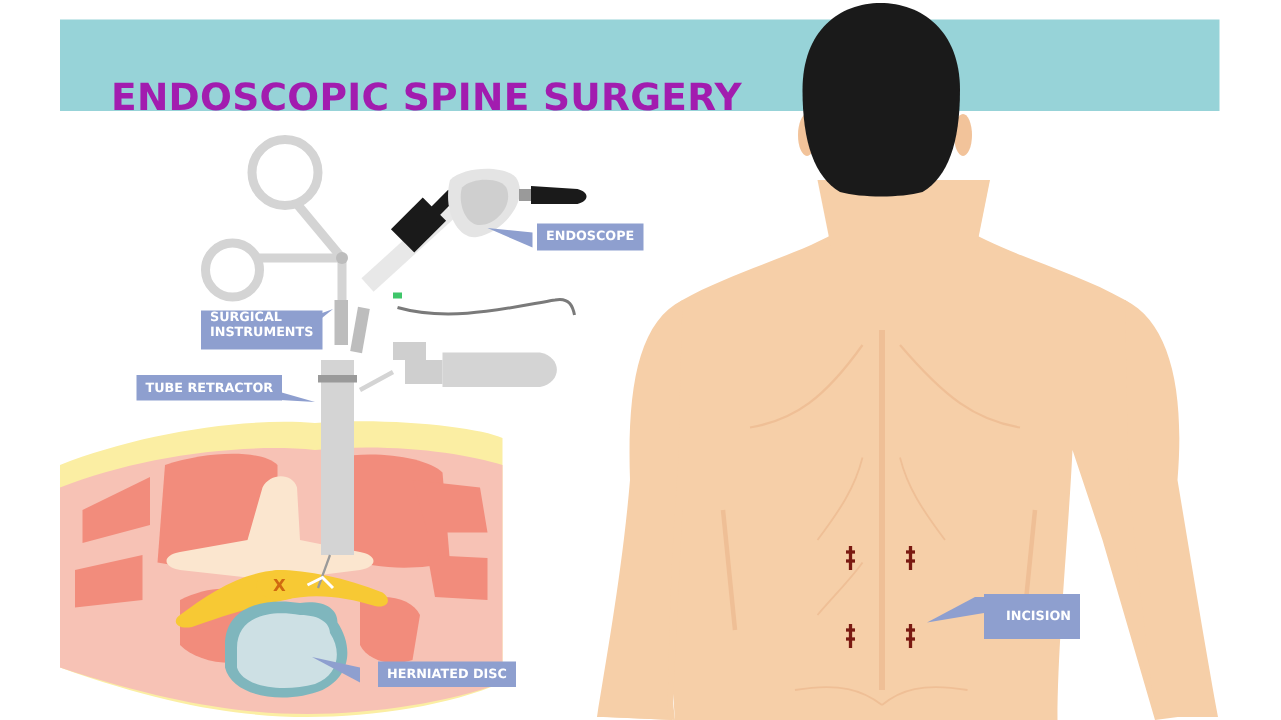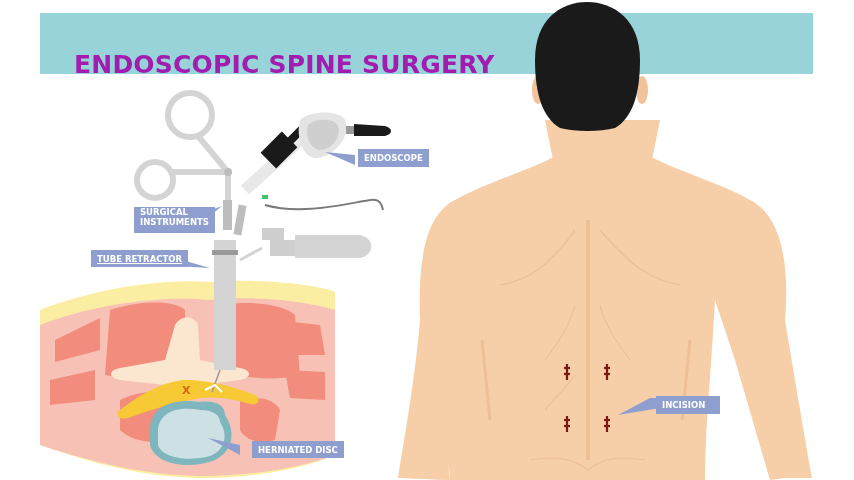--- a/index.html
+++ b/index.html
@@ -124,21 +124,21 @@
   <path d="M325 152 L355 155 L355 165 Z" fill="#8e9fcf"></path>
 </svg>
 
 <div class="label" style="left:358px;top:149px;height:18px;text-align:right;">
   <span>ENDOSCOPE</span>
 </div>
 <div class="label" style="left:112px;top:207px;height:26px;flex-direction:column;align-items:flex-start;margin-left:22px;">
   <span>SURGICAL</span>
   <span>INSTRUMENTS</span>
 </div>
-<div class="label" style="left:91px;top:250px;height:17px;text-decoration:underline;">
+<div class="label" style="left:91px;top:250px;height:17px;">
   <span>TUBE RETRACTOR</span>
 </div>
 <div class="label" style="left:240px;top:441px;height:17px;margin-left:12px;">
   <span>HERNIATED DISC</span>
 </div>
-<div class="label" style="left:656px;top:396px;height:18px;width:52px;">
+<div class="label" style="left:656px;top:396px;height:30px;width:52px;justify-content:flex-end;">
   <span>INCISION</span>
 </div>
 
 </body></html>

